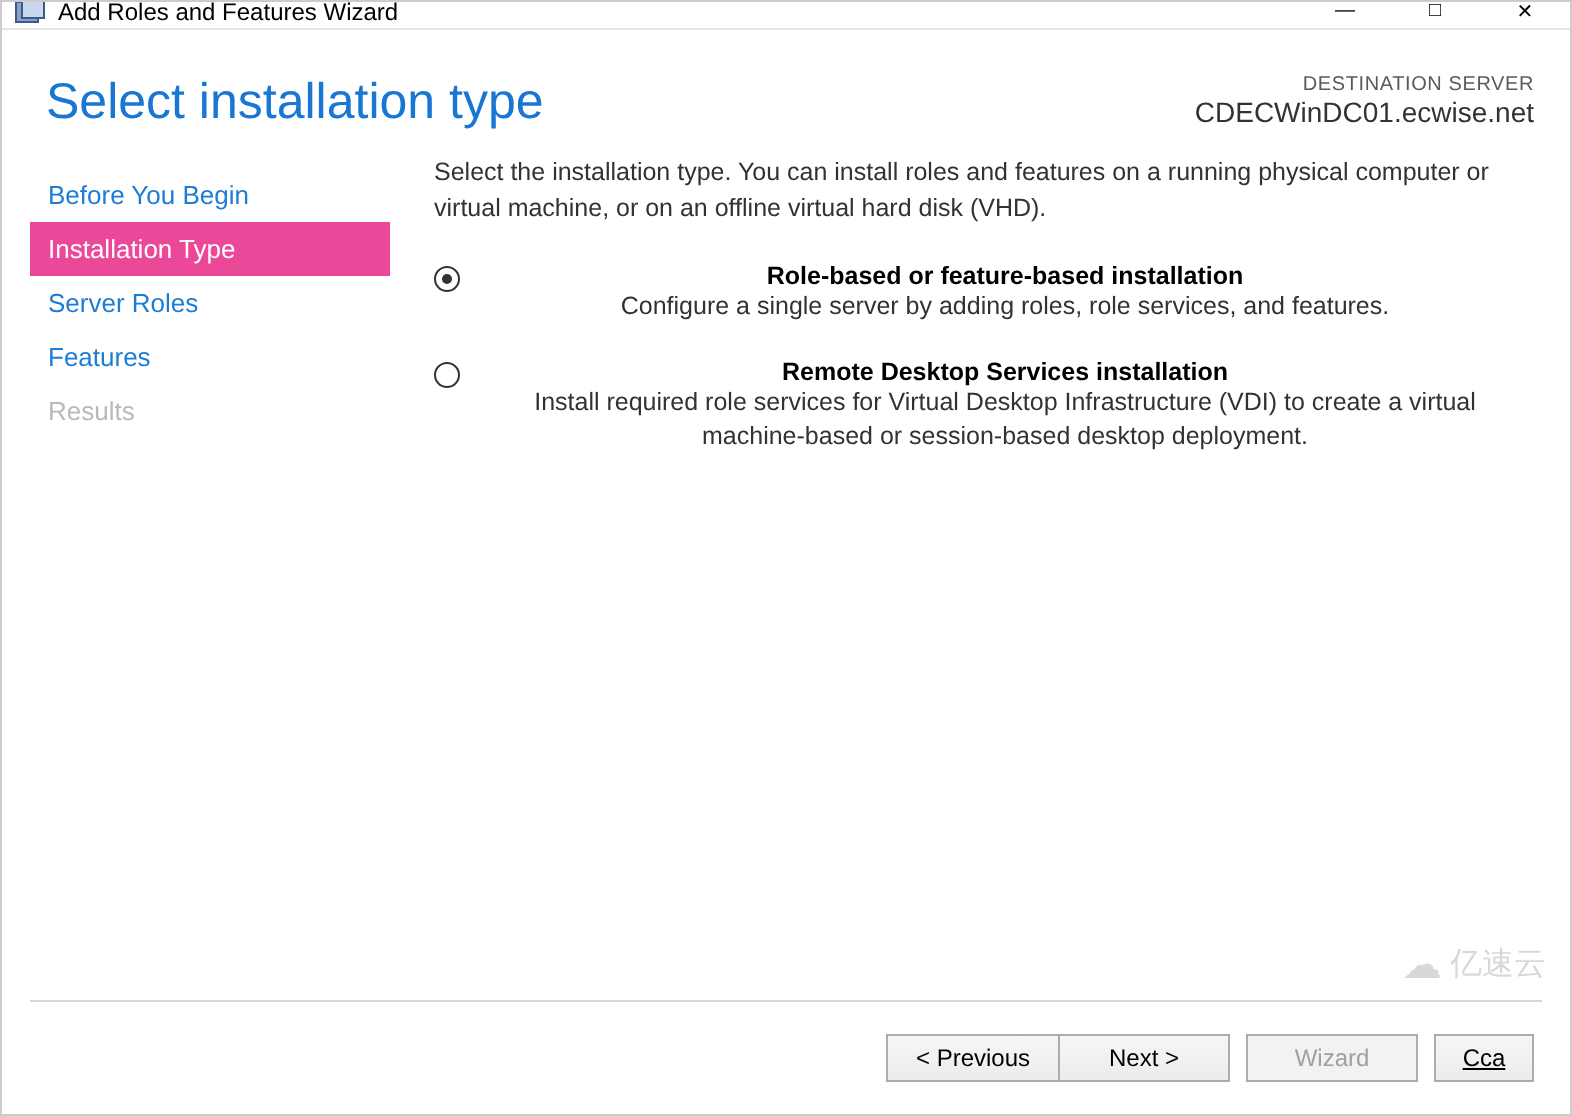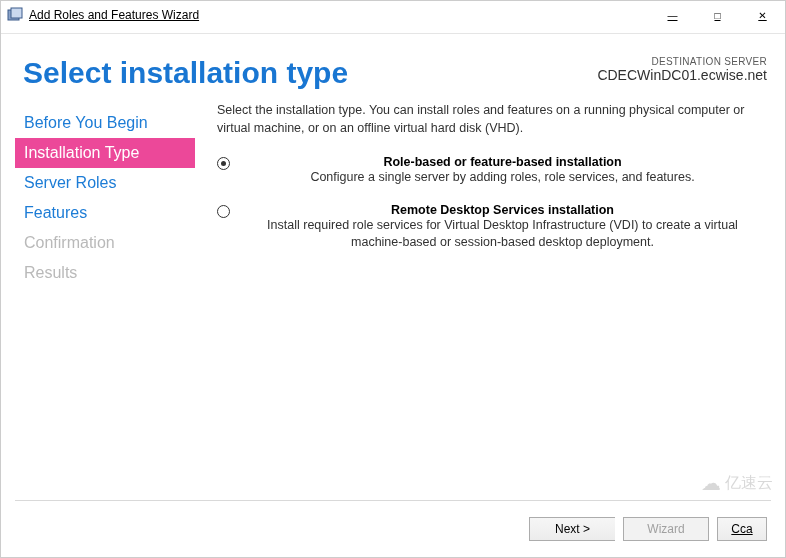--- a/index.html
+++ b/index.html
@@ -1,33 +1,33 @@
 <!DOCTYPE html>
 <html><head>
   <meta charset="utf-8">
   <style>
     * { box-sizing: border-box; margin: 0; padding: 0; }
     body { font-family: "Segoe UI", Tahoma, sans-serif; background: #fff; width: 786px; height: 558px; overflow: hidden; position: relative; border: 1px solid #ccc; }
     
-    .titlebar { height: 33px; display: flex; align-items: center; padding: 0 0 4px 6px; border-bottom: 1px solid #e5e5e5; text-decoration: underline; }
+    .titlebar { height: 14px; display: flex; align-items: center; padding: 0 0 4px 6px; border-bottom: 1px solid #e5e5e5; }
     .titlebar-icon { width: 16px; height: 16px; margin-right: 6px; }
     .titlebar-text { font-size: 12px; color: #000; flex: 1; }
     .win-controls { display: flex; }
     .win-btn { width: 45px; height: 29px; display: flex; align-items: center; justify-content: center; font-size: 10px; font-family: "Segoe MDL2 Assets", "Segoe UI Symbol", sans-serif; cursor: default; }
     
     .header-area { padding: 22px 18px 12px 22px; display: flex; justify-content: space-between; align-items: flex-start; }
-    .page-title { font-size: 30px; font-weight: 700; color: #1976d2; }
+    .page-title { font-size: 25px; font-weight: 400; color: #1976d2; }
     .dest { text-align: right; font-size: 10px; color: #5a5a5a; }
     .dest-label { letter-spacing: 0.3px; }
     .dest-server { font-size: 14px; color: #323232; }
     
     .body-area { display: flex; padding: 0 14px; }
     
     .nav { width: 180px; padding-top: 6px; }
-    .nav-item { font-size: 16px; padding: 5px 8px; color: #1c7cd6; cursor: pointer; border: 1px solid transparent; }
+    .nav-item { font-size: 13px; padding: 5px 8px; color: #1c7cd6; cursor: pointer; border: 1px solid transparent; }
     .nav-item.selected { background: #ec4899; color: #fff; }
     .nav-item.disabled { color: #b9b9b9; cursor: default; }
     
     .content { flex: 1; padding: 0 6px 0 22px; font-size: 12.5px; color: #323232; }
     .instr { line-height: 1.4; margin-bottom: 18px; }
     .opt { display: flex; align-items: flex-start; margin-bottom: 16px; }
     .radio { width: 13px; height: 13px; border: 1px solid #333; border-radius: 50%; margin: 2px 10px 0 0; flex-shrink: 0; position: relative; background:#fff; }
     .radio.checked::after { content: ""; position: absolute; width: 5px; height: 5px; background: #333; border-radius: 50%; top: 3px; left: 3px; }
     .opt-body { flex: 1; text-align: center; }
     .opt-title { font-weight: 600; color: #000; }
@@ -69,21 +69,20 @@
     <div class="dest-server">CDECWinDC01.ecwise.net</div>
   </div>
 </div>
 
 <div class="body-area">
   <div class="nav">
     <div class="nav-item">Before You Begin</div>
     <div class="nav-item selected">Installation Type</div>
     <div class="nav-item">Server Roles</div>
     <div class="nav-item">Features</div>
-    <div class="nav-item disabled">Confirmation</div>
     <div class="nav-item disabled">Results</div>
   </div>
 
   <div class="content">
     <div class="instr">Select the installation type. You can install roles and features on a running physical computer or virtual machine, or on an offline virtual hard disk (VHD).</div>
 
     <div class="opt">
       <div class="radio checked"></div>
       <div class="opt-body">
         <div class="opt-title">Role-based or feature-based installation</div>
@@ -102,17 +101,18 @@
 </div>
 
 <div class="watermark">
   <span class="wm-icon">☁</span>
   <span>亿速云</span>
 </div>
 
 <div class="footer-line"></div>
 <div class="footer">
   <div class="btn-pair">
+    <button class="btn">&lt; Previous</button>
     <button class="btn">Next &gt;</button>
   </div>
   <button class="btn" disabled="">Wizard</button>
   <button class="btn btn-cancel">Cca</button>
 </div>
 
 </body></html>

